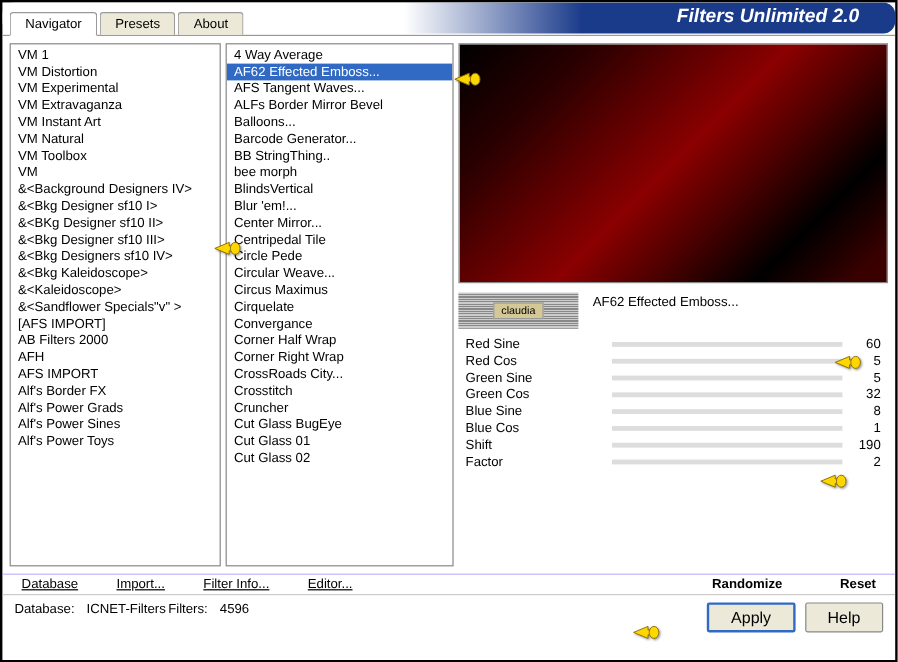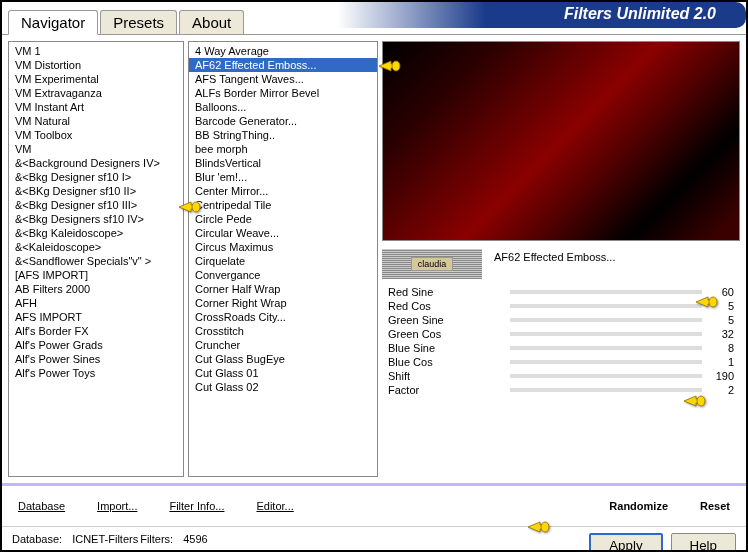--- a/index.html
+++ b/index.html
@@ -1,41 +1,41 @@
 <!DOCTYPE html>
 <html><head>
 <meta charset="utf-8">
 <style>
 * { box-sizing: border-box; margin: 0; padding: 0; }
 body { font-family: Tahoma, Arial, sans-serif; font-size: 11px; background: #fff; width: 748px; height: 552px; overflow: hidden; position: relative; border: 2px solid #000; }
 .header { height: 26px; background: linear-gradient(90deg, #fff 0%, #fff 45%, #1a3a8a 65%, #1a3a8a 100%); display: flex; align-items: center; justify-content: flex-end; padding-right: 20px; border-radius: 10px; }
 .header-title { color: #fff; font-weight: bold; font-style: italic; font-size: 16px; position: absolute; right: 30px; top: 3px; }
 .tabs { display: flex; border-bottom: 1px solid #999; margin-top: -18px; padding-left: 6px; position: relative; z-index: 2; }
-.tab { padding: 3px 12px; border: 1px solid #999; border-bottom: none; background: #ece9d8; margin-right: 2px; border-radius: 3px 3px 0 0; cursor: pointer; font-size: 15px; }
+.tab { padding: 3px 12px; border: 1px solid #999; border-bottom: none; background: #ece9d8; margin-right: 2px; border-radius: 3px 3px 0 0; cursor: pointer; font-size: 11px; }
 .tab.active { background: #fff; border-bottom: 1px solid #fff; margin-bottom: -1px; }
 .main { display: flex; padding: 6px; gap: 4px; height: 448px; }
 .col { position: relative; }
 .list-col { width: 176px; border: 1px solid #888; background: #fff; overflow-y: scroll; padding: 2px 0; }
 .list-col2 { width: 190px; border: 1px solid #888; background: #fff; overflow-y: scroll; padding: 2px 0; }
 .list-item { padding: 1px 6px; cursor: pointer; white-space: nowrap; overflow: hidden; }
 .list-item.selected { background: #316ac5; color: #fff; }
 .right-col { flex: 1; display: flex; flex-direction: column; }
 .preview { height: 200px; background: linear-gradient(135deg, #000 0%, #2a0000 20%, #6b0000 40%, #8b0000 50%, #4a0000 65%, #000 80%, #3a0000 95%); border: 1px solid #888; margin-bottom: 6px; }
 .filter-name-row { display: flex; align-items: flex-start; padding: 2px 0; margin-bottom: 4px; position: relative; }
 .decor-box { width: 100px; height: 30px; background: repeating-linear-gradient(0deg, #888, #888 1px, #ccc 1px, #ccc 2px); margin-right: 8px; display: flex; align-items: center; justify-content: center; }
 .decor-label { background: #d4c896; padding: 1px 6px; font-size: 9px; border: 1px solid #999; }
 .filter-name { flex: 1; padding: 2px 4px; }
 .params { flex: 1; }
 .param-row { display: flex; align-items: center; padding: 1px 0; position: relative; }
 .param-label { width: 120px; padding-left: 6px; }
 .param-slider { flex: 1; height: 4px; background: #ddd; position: relative; margin: 0 8px; }
 .param-value { width: 30px; text-align: right; padding-right: 6px; }
-.bottom-bar { display: flex; padding: 12px 10px; gap: 20px; border-top: 3px solid #c4b5fd; }
+.bottom-bar { display: flex; padding: 0 10px; gap: 20px; border-top: 1px solid #c4b5fd; }
 .menu-btn { padding: 2px 6px; cursor: pointer; text-decoration: underline; }
-.right-menus { margin-left: auto; display: flex; gap: 20px; }
+.right-menus { margin-left: auto; display: flex; gap: 36px; }
 .footer { padding: 6px 10px; display: flex; align-items: flex-start; border-top: 1px solid #ccc; }
 .footer-left { display: flex; flex-direction: row; gap: 2px; }
 .footer-line { display: flex; gap: 10px; }
 .footer-buttons { margin-left: auto; display: flex; gap: 8px; }
 .btn { padding: 3px 18px; border: 1px solid #888; background: #ece9d8; cursor: pointer; border-radius: 2px; }
 .btn.primary { border: 2px solid #316ac5; }
 .cursor { position: absolute; width: 24px; height: 18px; z-index: 100; }
 .cursor svg { filter: drop-shadow(1px 1px 1px rgba(0,0,0,0.4)); }
 ::-webkit-scrollbar { width: 16px; }
 ::-webkit-scrollbar-track { background: #ece9d8; }

